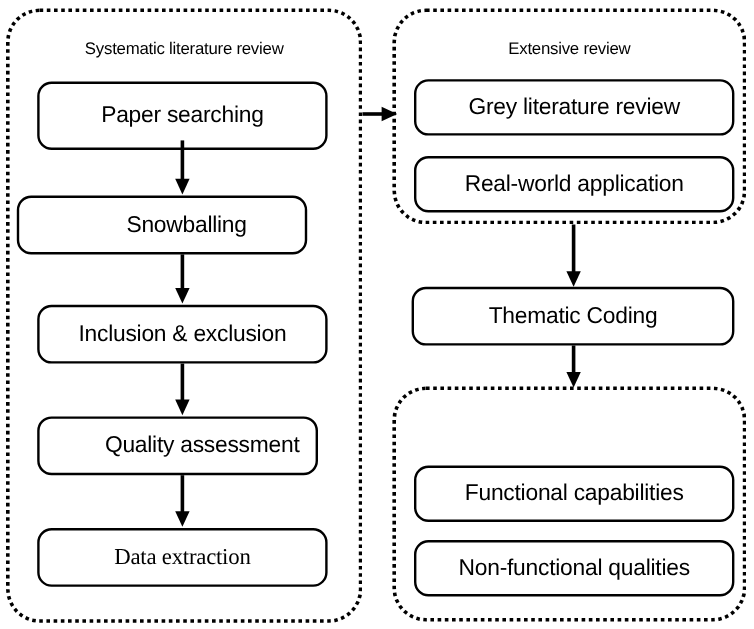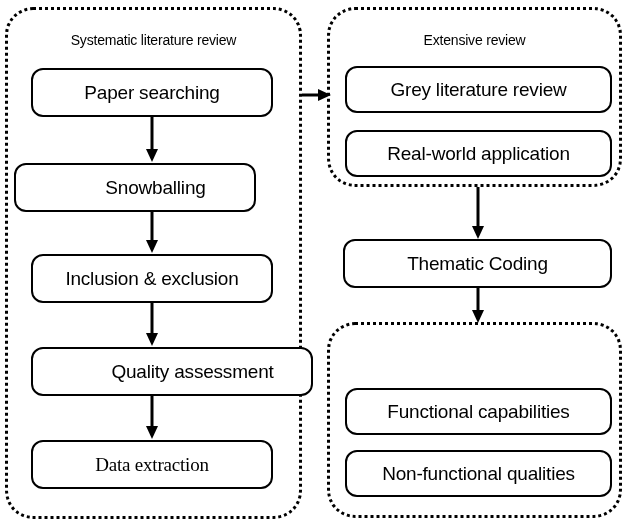--- a/index.html
+++ b/index.html
@@ -64,33 +64,33 @@
 </style>
 </head>
 <body>
 
 <div id="canvas">
 
   <div class="panel" style="left:5px; top:7px; width:297px; height:512px;"></div>
 
   <div class="panel-title" style="left:5px; width:297px; top:28px;">Systematic literature review</div>
 
-  <div class="box" style="left:31px; top:68px; width:242px; height:49px;">
+  <div class="box" style="left:31px; top:68px; width:242px; height:57px;">
     <span class="box-label">Paper searching</span>
   </div>
 
   <div class="box" style="left:14px; top:163px; width:242px; height:49px;padding-left:41px;">
     <span class="box-label">Snowballing</span>
   </div>
 
   <div class="box" style="left:31px; top:254px; width:242px; height:49px;">
     <span class="box-label">Inclusion &amp; exclusion</span>
   </div>
 
-  <div class="box" style="left:31px; top:347px; width:282px; height:49px;padding-left:41px;">
+  <div class="box" style="left:31px; top:347px; width:234px; height:49px;padding-left:41px;">
     <span class="box-label">Quality assessment</span>
   </div>
 
   <div class="box" style="left:31px; top:440px; width:242px; height:49px;font-family:Liberation Serif, serif;">
     <span class="box-label">Data extraction</span>
   </div>
 
   <div class="arrow" style="left:142px; top:117px; width:20px; height:46px;">
     <svg width="20" height="46" viewBox="0 0 20 46">
       <line x1="10" y1="0" x2="10" y2="36" stroke="#000" stroke-width="3"></line>

